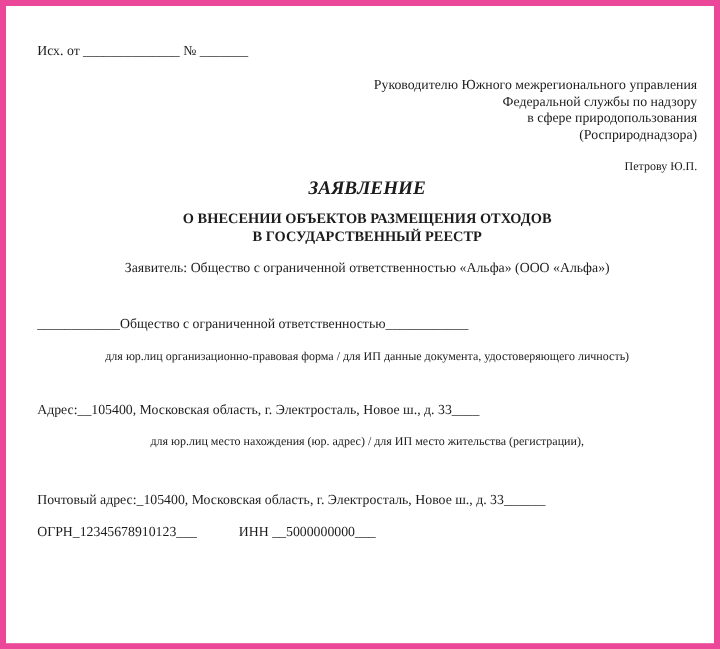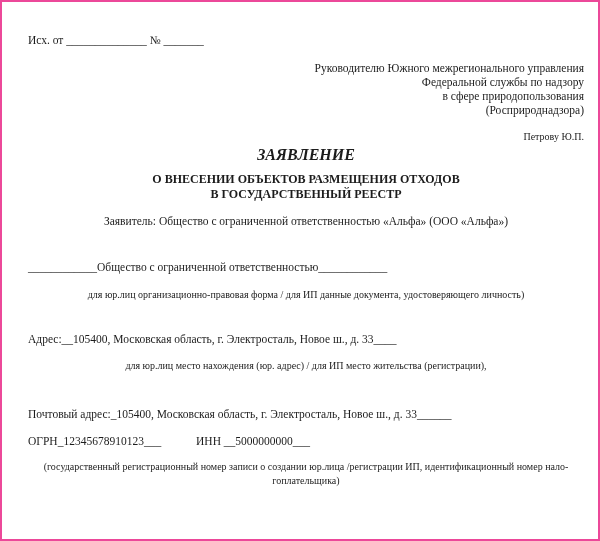--- a/index.html
+++ b/index.html
@@ -5,21 +5,21 @@
   * { margin: 0; padding: 0; box-sizing: border-box; }
   html, body { width: 600px; height: 541px; }
   body {
     background: #ffffff;
     font-family: "Liberation Serif", "DejaVu Serif", serif;
     color: #1c1c1c;
   }
   .page {
     width: 600px;
     height: 541px;
-    border: 2px solid #ec4899;
+    border: 5px solid #ec4899;
     background: #ffffff;
     padding: 31px 14px 10px 26px;
     overflow: hidden;
   }
   .body-text { font-size: 11.5px; line-height: 14px; }
   .small-text { font-size: 10px;   line-height: 14px; }
 
   .outgoing { font-size: 11.5px; line-height: 14px; text-align: left; }
 
   .addressee-block { margin-top: 14px; text-align: right; }
@@ -80,18 +80,14 @@
 
   <div class="address-note small-text">для юр.лиц место нахождения (юр. адрес) / для ИП место жительства (регистрации),</div>
 
   <div class="postal-line body-text">Почтовый адрес:_105400, Московская область, г. Электросталь, Новое ш., д. 33______</div>
 
   <div class="reg-numbers body-text">
     <span class="ogrn">ОГРН_12345678910123___</span>
     <span class="inn">ИНН __5000000000___</span>
   </div>
 
-  <div class="registration-note small-text">
-    <div>(государственный регистрационный номер записи о создании юр.лица /регистрации ИП, идентификационный номер нало-</div>
-    <div>гоплательщика)</div>
-  </div>
 
 </div>
 
 </body></html>

